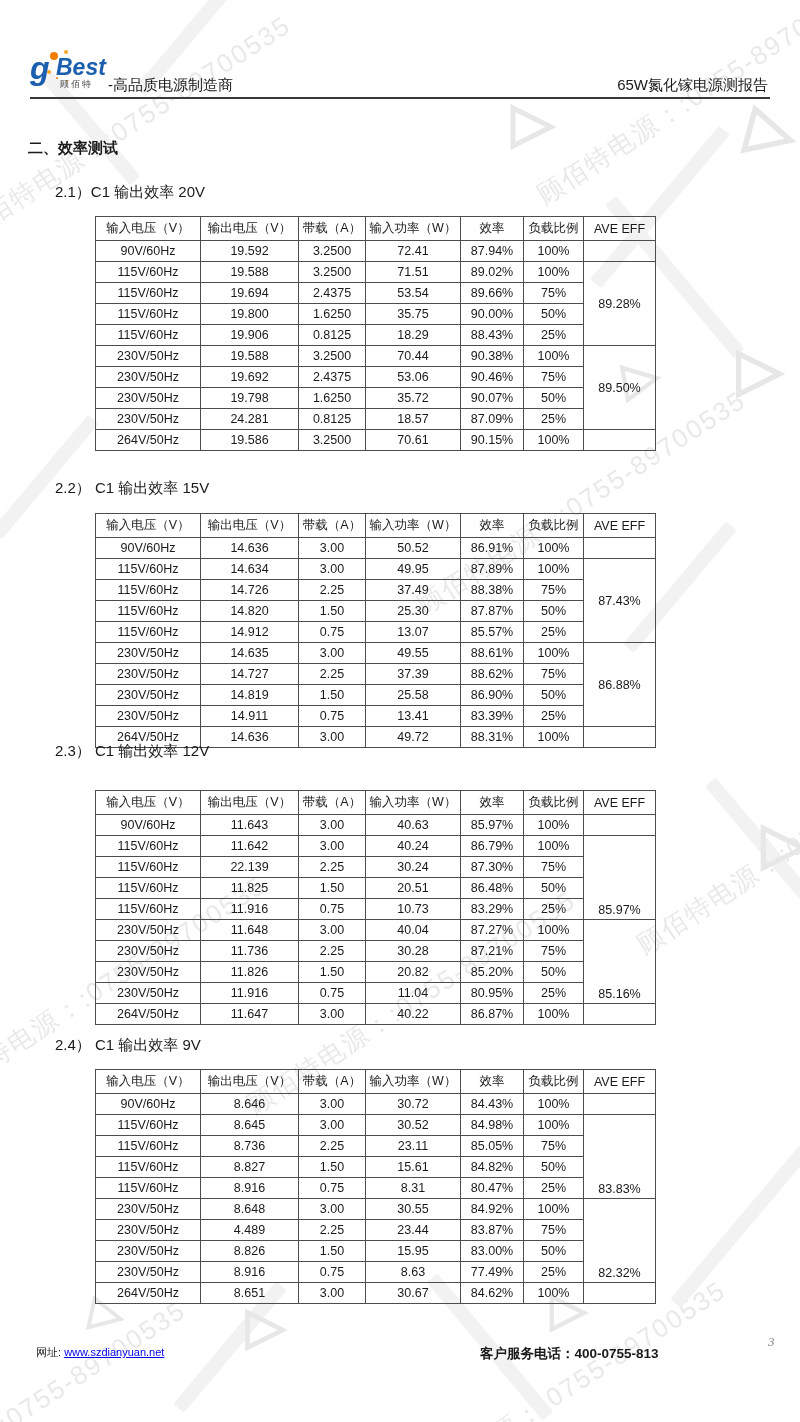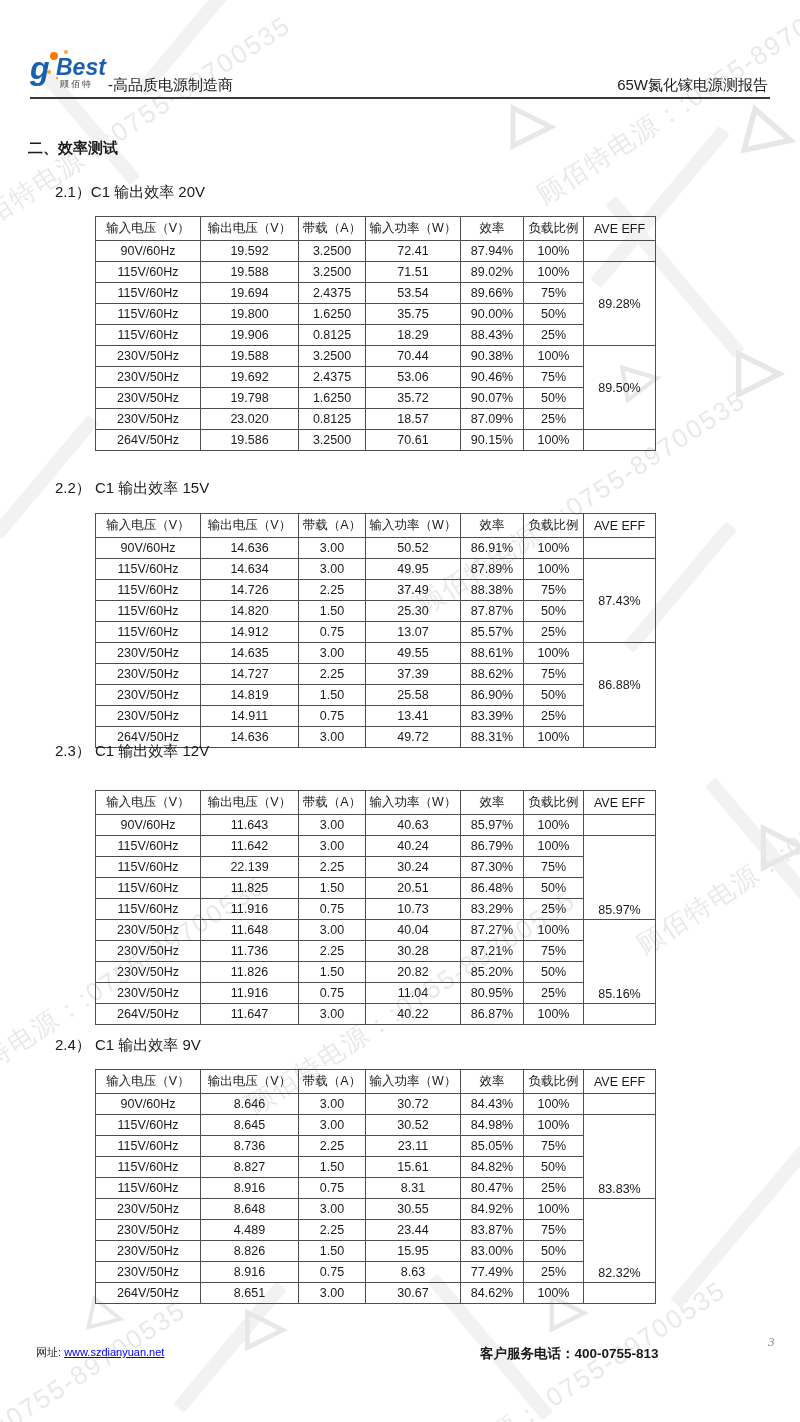--- a/index.html
+++ b/index.html
@@ -197,21 +197,21 @@
             <tr>
               <td>230V/50Hz</td>
               <td>19.798</td>
               <td>1.6250</td>
               <td>35.72</td>
               <td>90.07%</td>
               <td>50%</td>
             </tr>
             <tr>
               <td>230V/50Hz</td>
-              <td>23.020</td>
+              <td>24.281</td>
               <td>0.8125</td>
               <td>18.57</td>
               <td>87.09%</td>
               <td>25%</td>
             </tr>
             <tr>
               <td>264V/50Hz</td>
               <td>19.586</td>
               <td>3.2500</td>
               <td>70.61</td>

